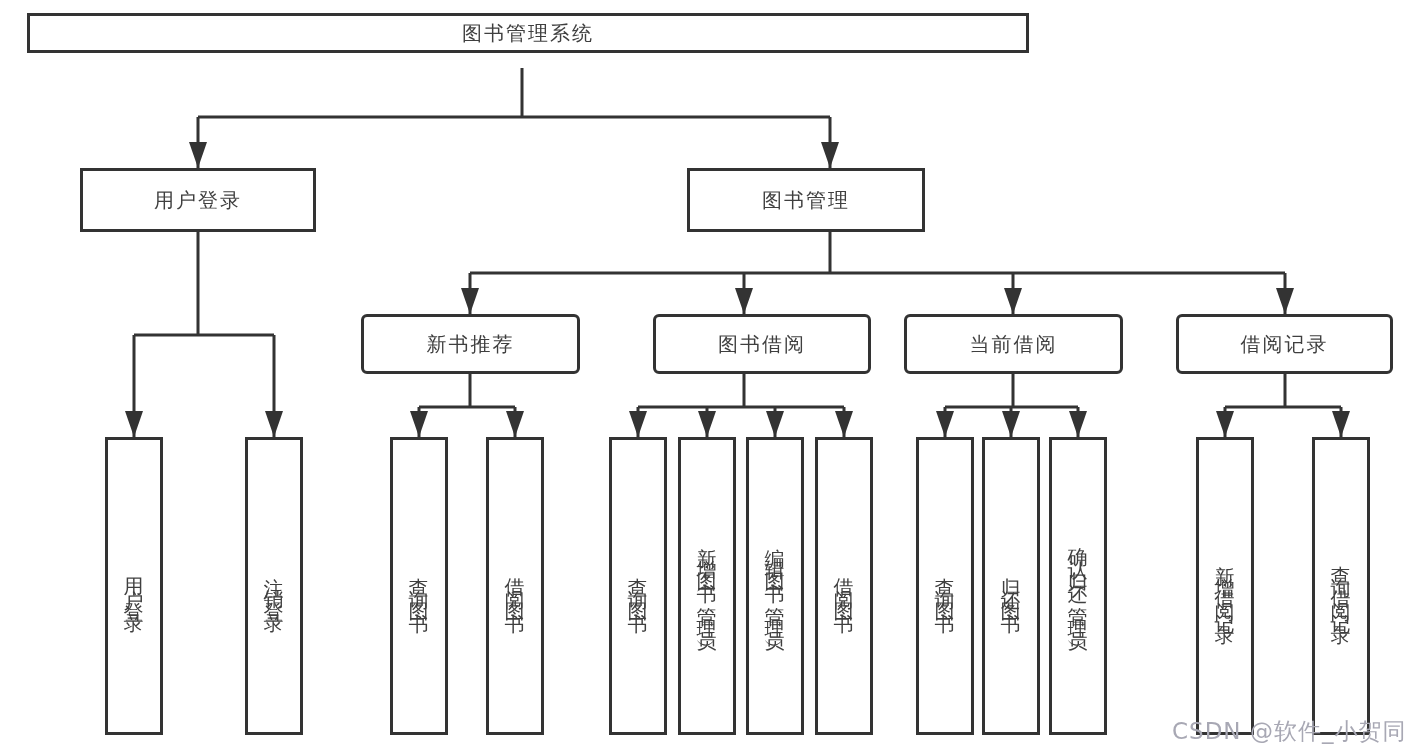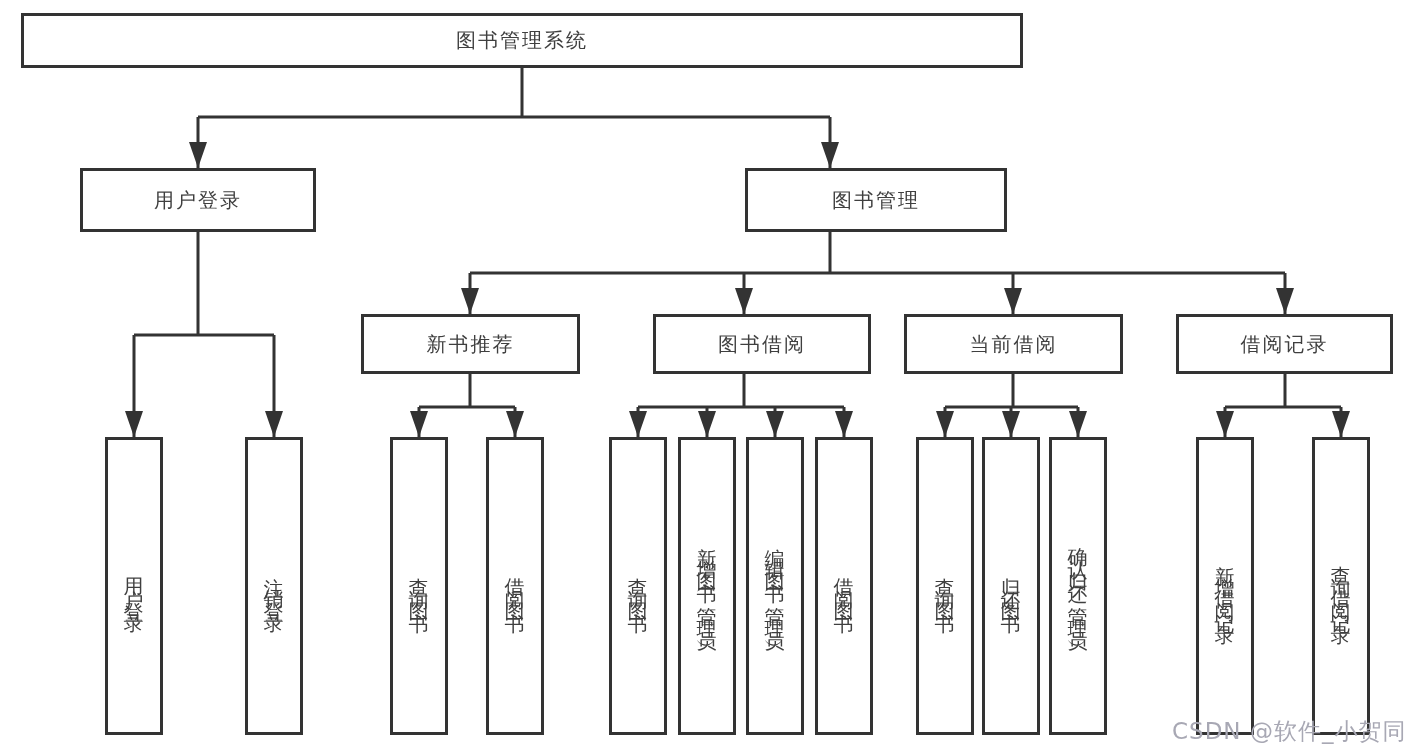--- a/index.html
+++ b/index.html
@@ -18,23 +18,23 @@
   .arr   { fill: var(--line, #333333); stroke: none; }
   .box {
     position: absolute;
     border: 3px solid var(--line, #333333);
     background: #ffffff;
     display: flex;
     align-items: center;
     justify-content: center;
   }
   .hnode { font-size: 20px; letter-spacing: 2px; white-space: nowrap; }
-  .root  { left: 21px; top: 13px; width: 1002px; height: 55px; }
+  .root  { left: 27px; top: 13px; width: 1002px; height: 40px; }
   .lvl2  { top: 168px; height: 64px; }
-  .lvl3  { top: 314px; height: 60px; }
+  .lvl3  { top: 314px; height: 60px; border-radius: 6px; }
   .vnode { top: 437px; width: 58px; height: 298px; }
   .vtext {
     writing-mode: vertical-rl;
     text-orientation: mixed;
     font-size: 20px;
     line-height: 1;
     letter-spacing: 12px;
   }
   .watermark {
     position: absolute;
@@ -91,21 +91,21 @@
     <use href="#arrow-head" x="1341" y="437"></use>
   </svg>
 
   <div class="box root hnode">
     <span>图书管理系统</span>
   </div>
 
   <div class="box lvl2 hnode" style="left:80px;width:236px">
     <span>用户登录</span>
   </div>
-  <div class="box lvl2 hnode" style="left:745px;width:262px">
+  <div class="box lvl2 hnode" style="left:687px;width:238px">
     <span>图书管理</span>
   </div>
 
   <div class="box lvl3 hnode" style="left:361px;width:219px">
     <span>新书推荐</span>
   </div>
   <div class="box lvl3 hnode" style="left:653px;width:218px">
     <span>图书借阅</span>
   </div>
   <div class="box lvl3 hnode" style="left:904px;width:219px">

